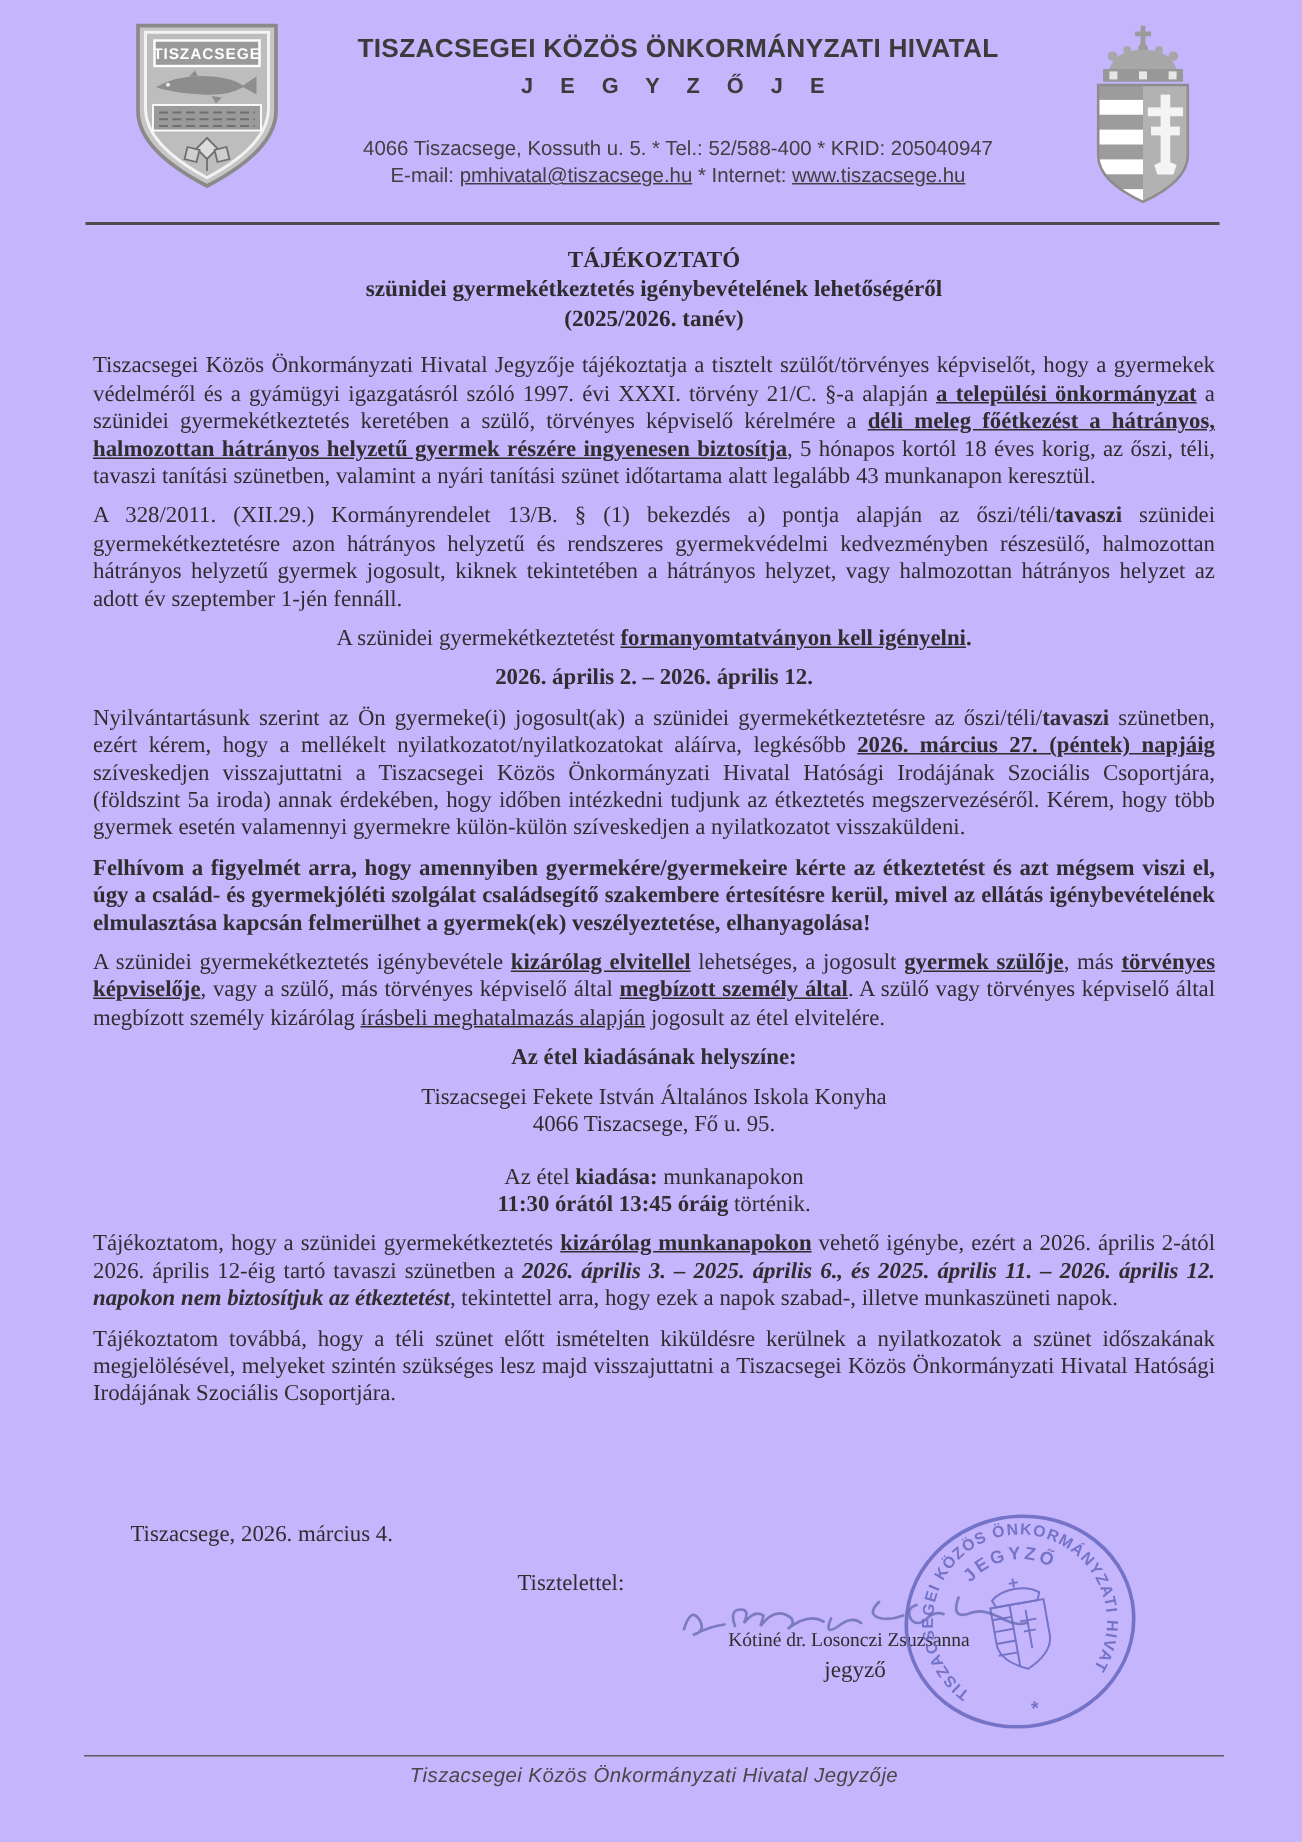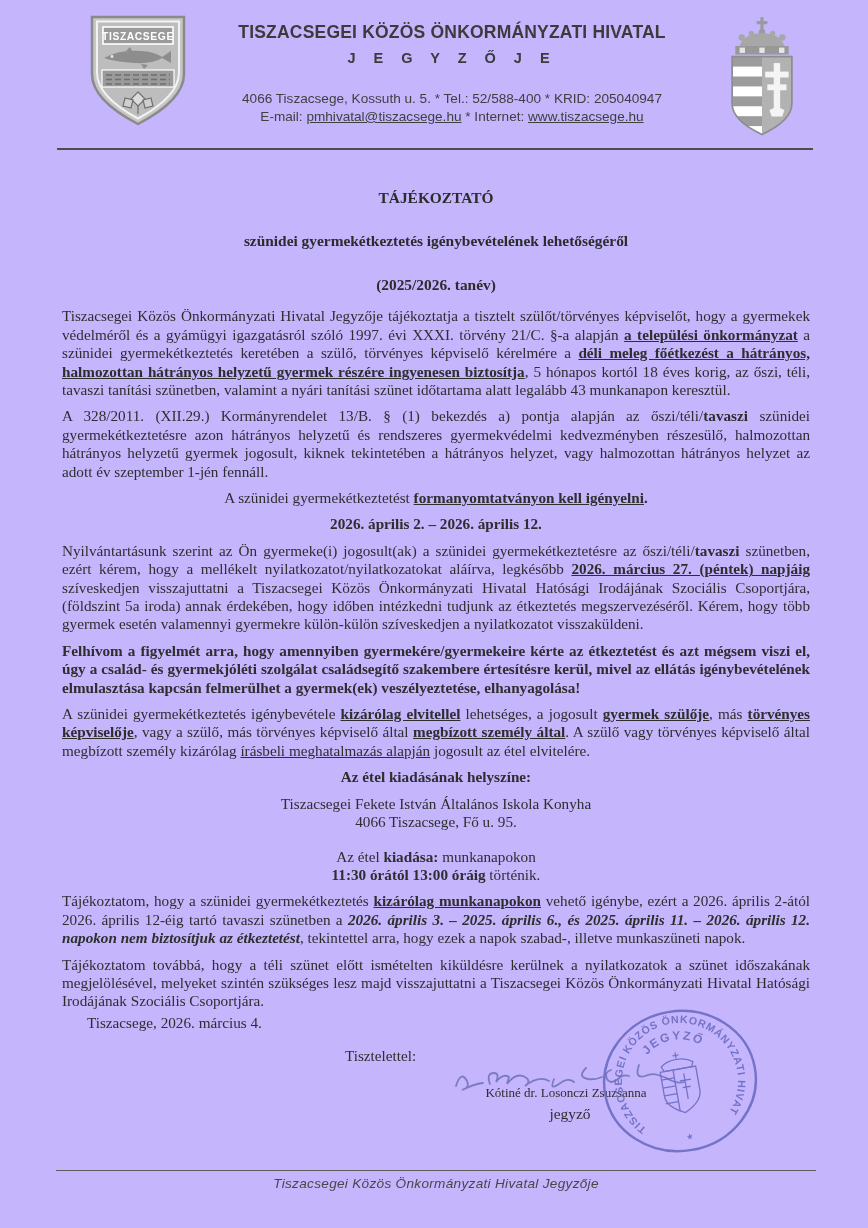--- a/index.html
+++ b/index.html
@@ -25,21 +25,21 @@
   .org-role { font-size:14.5px; font-weight:bold; color:#3b3b3b; letter-spacing:7px; margin-top:7px; }
   .addr     { font-size:13.6px; color:#404040; margin-top:25px; }
   .contact  { font-size:13.6px; color:#404040; margin-top:3px; }
   .contact .lnk { text-decoration:underline; }
   .hdr-coat { width:96px; flex:0 0 auto; padding-top:2px; }
   .hdr-rule { border:none; border-top:2px solid #4c4c4c; margin:8px 55px 0 57px; }
 
   
   main { padding:14px 58px 0 62px; height:918px; overflow:hidden; box-sizing:border-box; }
   .title-block { text-align:center; margin-bottom:13px; }
-  .tl { font-weight:bold; font-size:15.4px; line-height:19.5px; color:#2c2c2c;margin-top:24px; }
+  .tl { font-weight:bold; font-size:15.4px; line-height:19.5px; color:#2c2c2c; }
   .blk {
     margin:0 0 8px 0;
     font-size:15.2px; line-height:18.4px;
   }
   .j { text-align:justify; }
   .c { text-align:center; }
   .b { font-weight:bold; }
   .m0 { margin-bottom:0; }
   .gap-top { margin-top:16px; }
 
@@ -143,21 +143,21 @@
     <p class="blk j"><span>A 328/2011. (XII.29.) Kormányrendelet 13/B. § (1) bekezdés a) pontja alapján az őszi/téli/</span><span style="font-weight: bold;">tavaszi</span><span> szünidei gyermekétkeztetésre azon hátrányos helyzetű és rendszeres gyermekvédelmi kedvezményben részesülő, halmozottan hátrányos helyzetű gyermek jogosult, kiknek tekintetében a hátrányos helyzet, vagy halmozottan hátrányos helyzet az adott év szeptember 1-jén fennáll.</span></p>
     <p class="blk c"><span>A szünidei gyermekétkeztetést </span><span style="font-weight: bold; text-decoration: underline;">formanyomtatványon kell igényelni</span><span style="font-weight: bold;">.</span></p>
     <p class="blk c"><span style="font-weight: bold;">2026. április 2. – 2026. április 12.</span></p>
     <p class="blk j"><span>Nyilvántartásunk szerint az Ön gyermeke(i) jogosult(ak) a szünidei gyermekétkeztetésre az őszi/téli/</span><span style="font-weight: bold;">tavaszi</span><span> szünetben, ezért kérem, hogy a mellékelt nyilatkozatot/nyilatkozatokat aláírva, legkésőbb </span><span style="font-weight: bold; text-decoration: underline;">2026. március 27. (péntek) napjáig </span><span>szíveskedjen visszajuttatni a Tiszacsegei Közös Önkormányzati Hivatal Hatósági Irodájának Szociális Csoportjára, (földszint 5a iroda) annak érdekében, hogy időben intézkedni tudjunk az étkeztetés megszervezéséről. Kérem, hogy több gyermek esetén valamennyi gyermekre külön-külön szíveskedjen a nyilatkozatot visszaküldeni.</span></p>
     <p class="blk j"><span style="font-weight: bold;">Felhívom a figyelmét arra, hogy amennyiben gyermekére/gyermekeire kérte az étkeztetést és azt mégsem viszi el, úgy a család- és gyermekjóléti szolgálat családsegítő szakembere értesítésre kerül, mivel az ellátás igénybevételének elmulasztása kapcsán felmerülhet a gyermek(ek) veszélyeztetése, elhanyagolása!</span></p>
     <p class="blk j"><span>A szünidei gyermekétkeztetés igénybevétele </span><span style="font-weight: bold; text-decoration: underline;">kizárólag elvitellel</span><span> lehetséges, a jogosult </span><span style="font-weight: bold; text-decoration: underline;">gyermek szülője</span><span>, más </span><span style="font-weight: bold; text-decoration: underline;">törvényes képviselője</span><span>, vagy a szülő, más törvényes képviselő által </span><span style="font-weight: bold; text-decoration: underline;">megbízott személy által</span><span>. A szülő vagy törvényes képviselő által megbízott személy kizárólag </span><span style="text-decoration: underline;">írásbeli meghatalmazás alapján</span><span> jogosult az étel elvitelére.</span></p>
     <p class="blk c b"><span style="font-weight: bold;">Az étel kiadásának helyszíne:</span></p>
     <p class="blk c m0"><span>Tiszacsegei Fekete István Általános Iskola Konyha</span></p>
     <p class="blk c"><span>4066 Tiszacsege, Fő u. 95.</span></p>
     <p class="blk c m0 gap-top"><span>Az étel </span><span style="font-weight: bold;">kiadása:</span><span> munkanapokon</span></p>
-    <p class="blk c"><span style="font-weight: bold;">11:30 órától 13:00 óráig</span><span> történik.</span></p>
+    <p class="blk c"><span style="font-weight: bold;">11:30 órától 13:45 óráig</span><span> történik.</span></p>
     <p class="blk j"><span>Tájékoztatom, hogy a szünidei gyermekétkeztetés </span><span style="font-weight: bold; text-decoration: underline;">kizárólag munkanapokon</span><span> vehető igénybe, ezért a 2026. április 2-ától 2026. április 12-éig tartó tavaszi szünetben a </span><span style="font-weight: bold; font-style: italic;">2026. április 3. – 2025. április 6., és 2025. április 11. – 2026. április 12. napokon nem biztosítjuk az étkeztetést</span><span>, tekintettel arra, hogy ezek a napok szabad-, illetve munkaszüneti napok.</span></p>
     <p class="blk j"><span>Tájékoztatom továbbá, hogy a téli szünet előtt ismételten kiküldésre kerülnek a nyilatkozatok a szünet időszakának megjelölésével, melyeket szintén szükséges lesz majd visszajuttatni a Tiszacsegei Közös Önkormányzati Hivatal Hatósági Irodájának Szociális Csoportjára.</span></p>
   </main>
 
   <div class="date-line">Tiszacsege, 2026. március 4.</div>
   <div class="closing">Tisztelettel:</div>
 
   <svg class="sig-svg" viewBox="0 0 318 44" aria-hidden="true">
     <path d="M8 28 q5 -16 11 -5 q3 7 -5 9 q12 -6 21 -7 m7 1 q-4 -11 4 -11 q6 0 2 9 q7 -9 13 -5 l-2 7 q9 -12 18 -7 q7 4 0 9 q14 -11 24 -5 m5 -2 q-5 12 5 5 q9 -7 15 -2 m12 -14 q-9 9 2 11 q7 1 14 -2 m9 -7 q-7 2 -4 9 q4 6 11 0 q5 -5 11 -3 m10 -11 q-5 14 6 11 q7 -3 13 -1 q7 2 12 5 q8 4 14 2" stroke="#7b7bc4" stroke-width="1.8" fill="none" stroke-linecap="round"></path>
   </svg>

